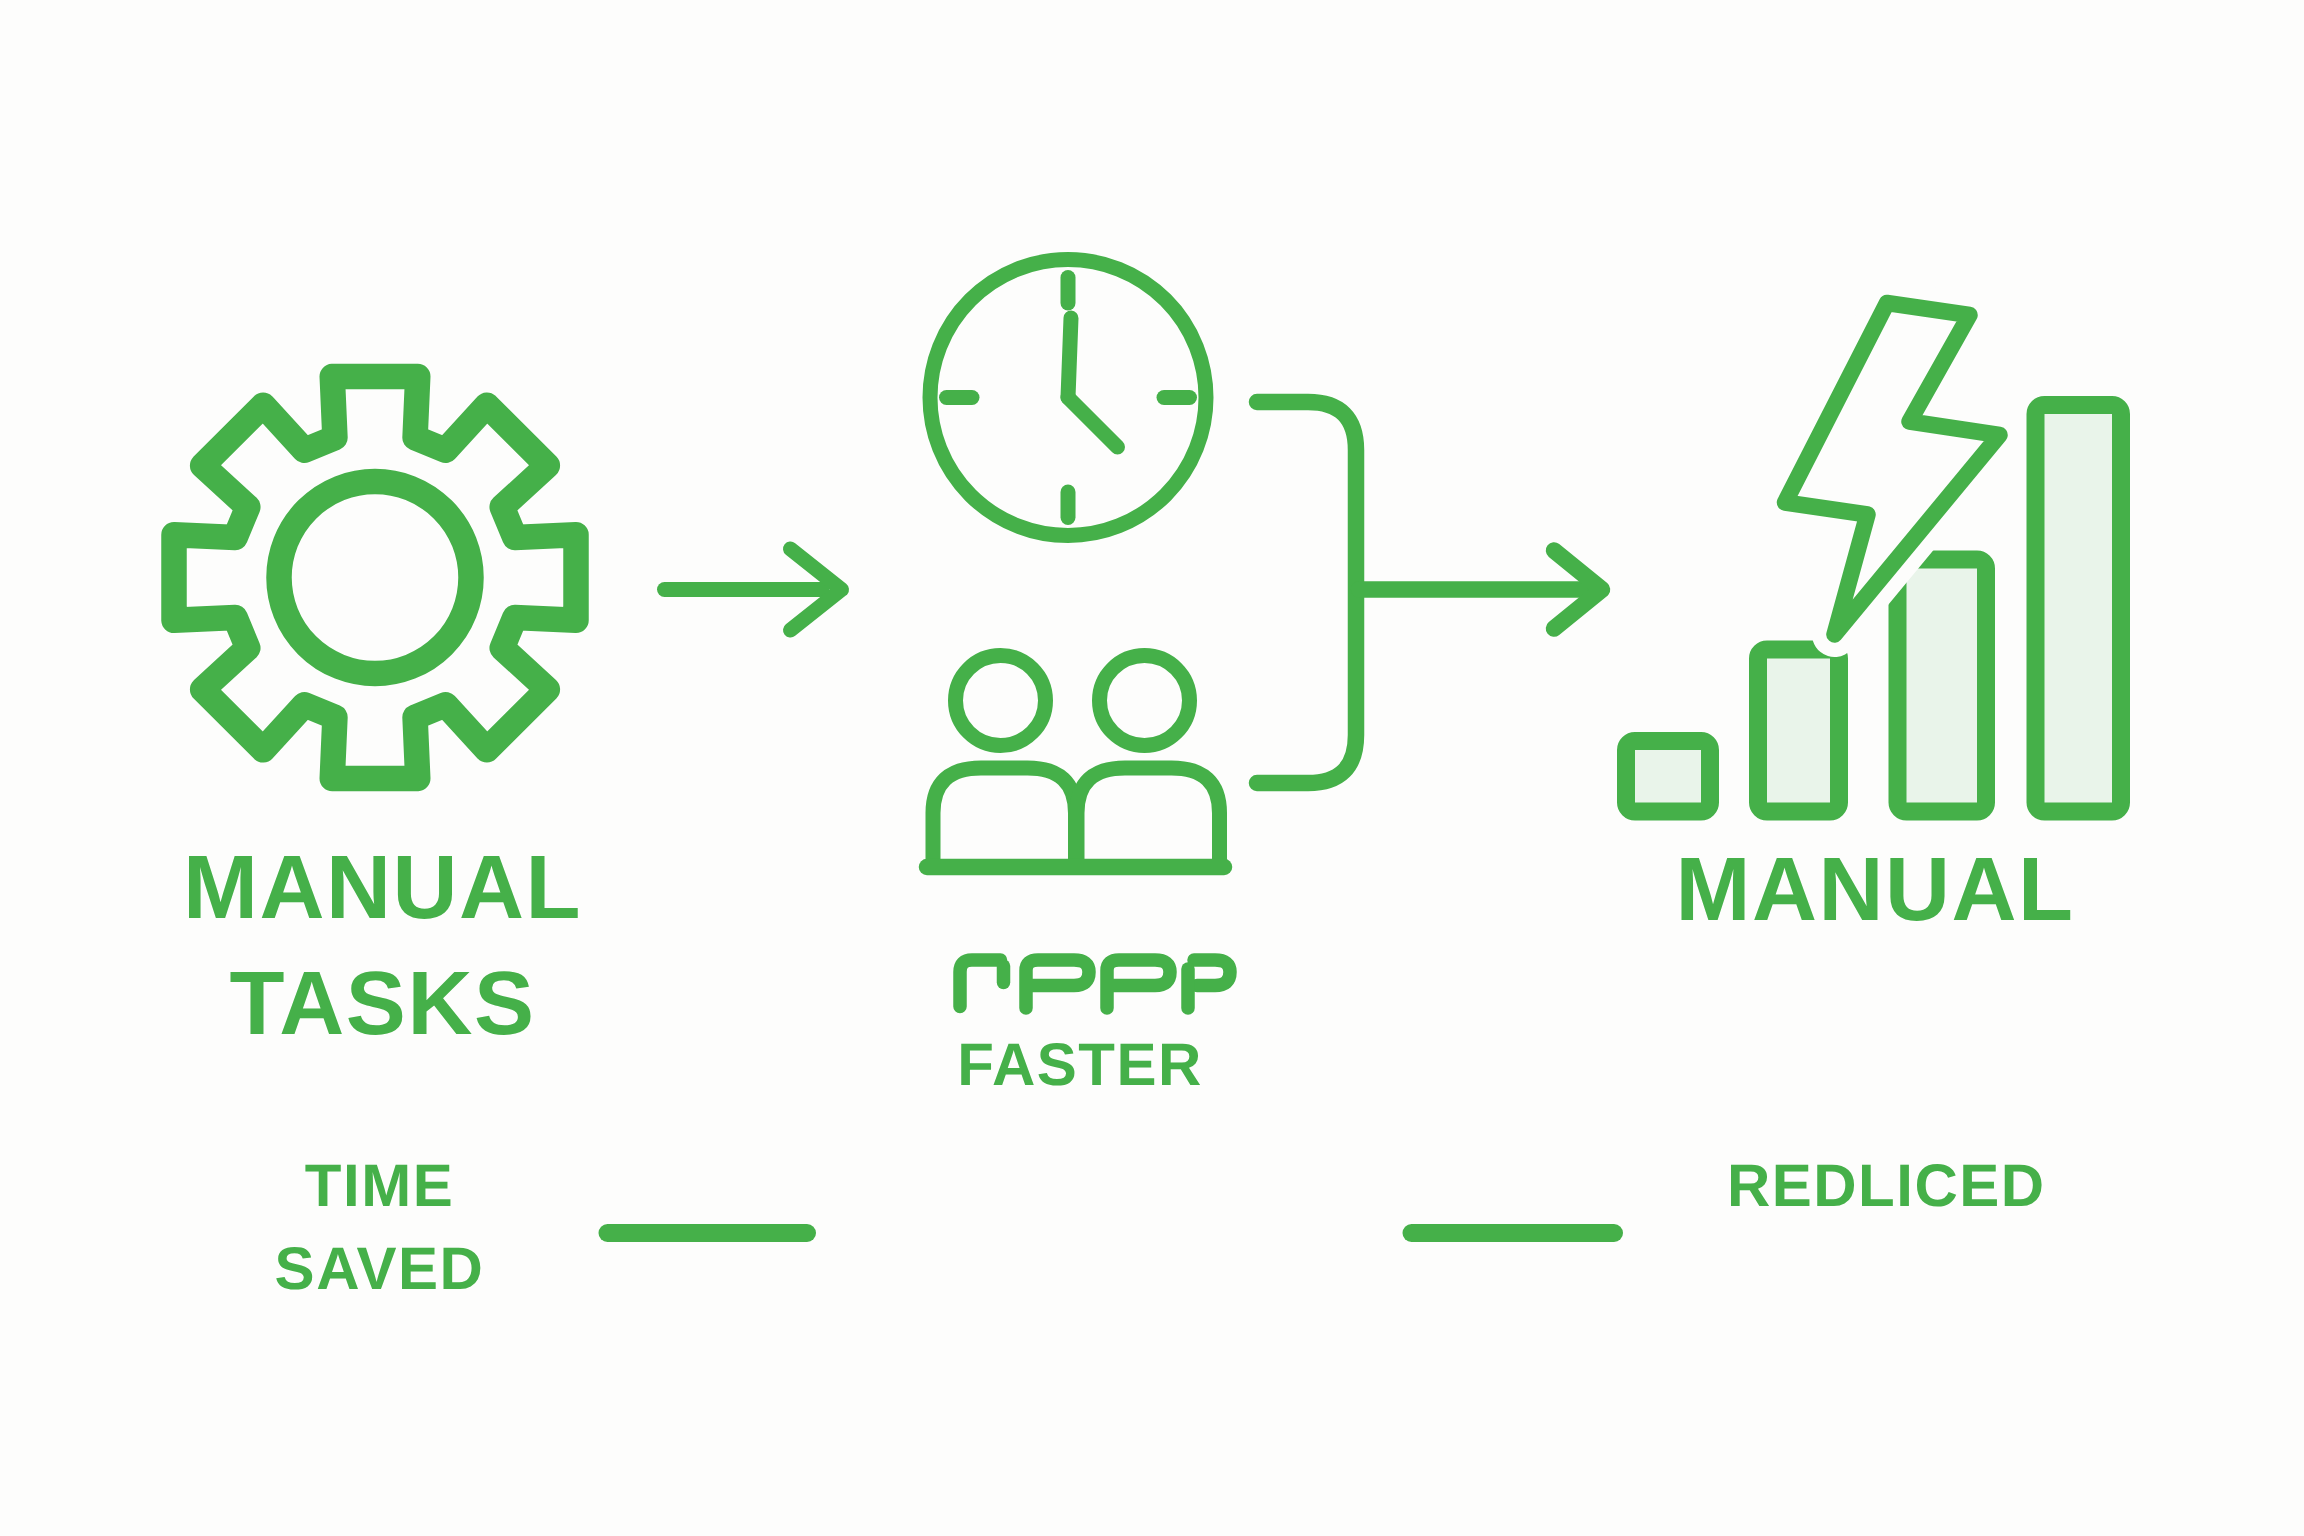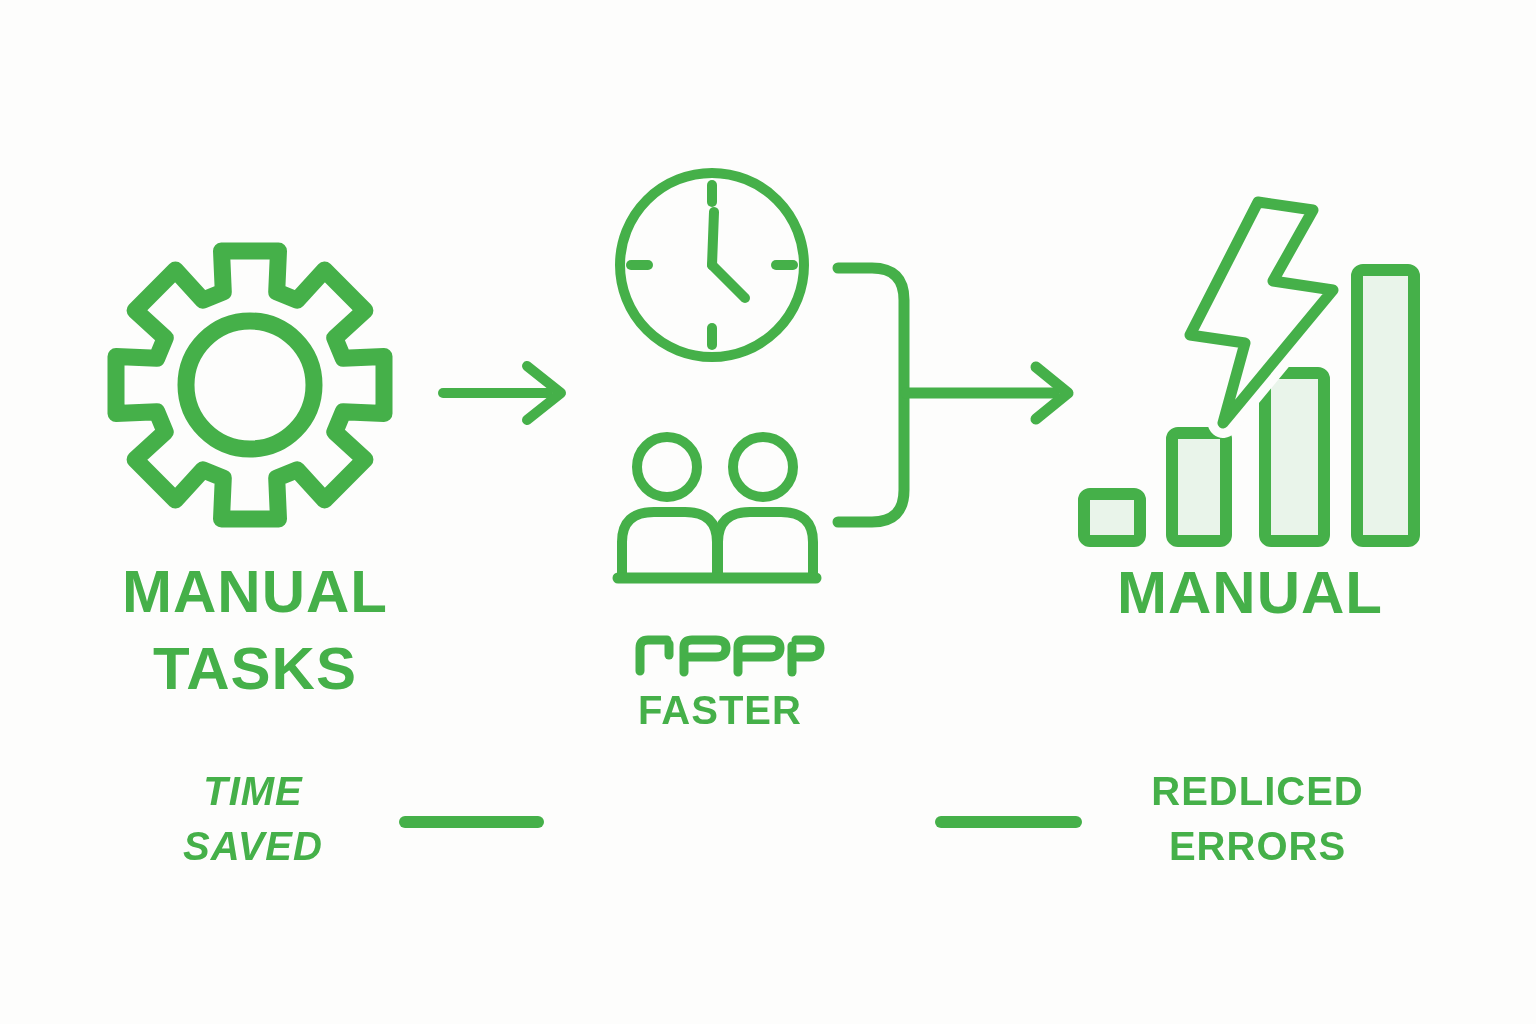--- a/index.html
+++ b/index.html
@@ -101,24 +101,23 @@
     <span>MANUAL</span>
     <span>TASKS</span>
   </div>
 
   <div class="label label-small" style="left:560px;top:683px;width:320px;">FASTER</div>
 
   <div class="label label-big" style="left:980px;top:554px;width:540px;">
     <span>MANUAL</span>
   </div>
 
-  <div class="label label-small" style="left:118px;top:764px;width:270px;font-style:italic;">
+  <div class="label label-small" style="left:118px;top:764px;width:270px;">
     <span>TIME</span>
     <span>SAVED</span>
   </div>
 
 
   <div class="label label-small" style="left:1105px;top:764px;width:305px;">
     <span>REDLICED</span>
-    <span>ERRORS</span>
   </div>
 
 </div>
 
 </body></html>

